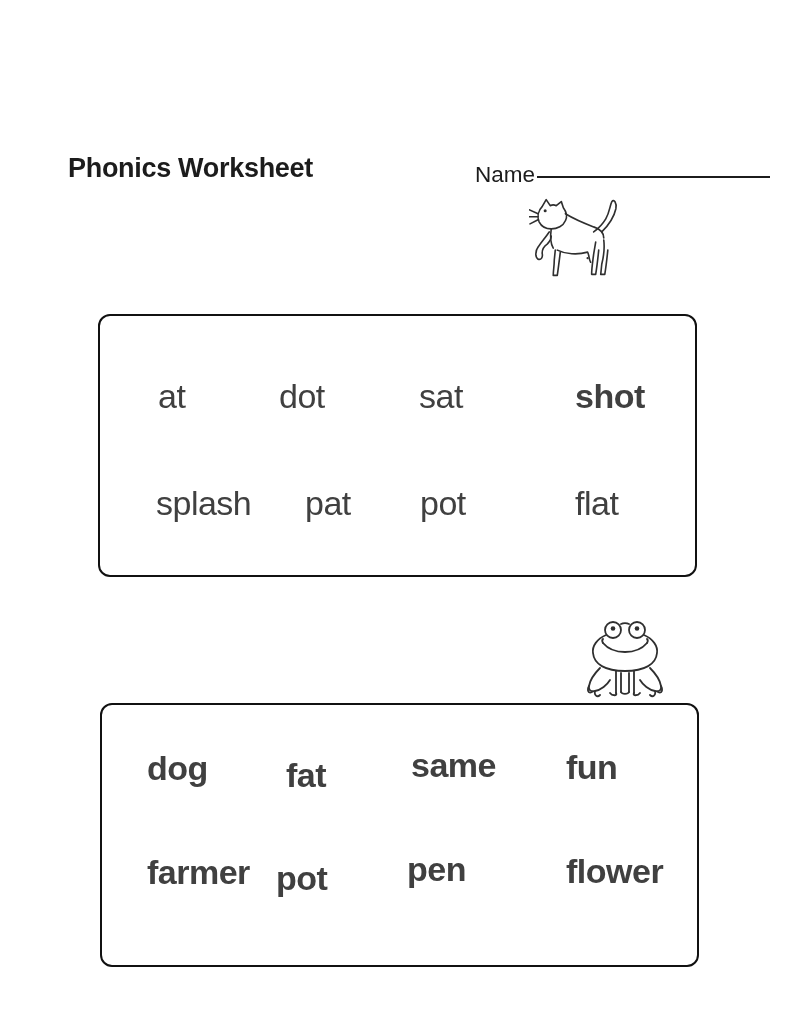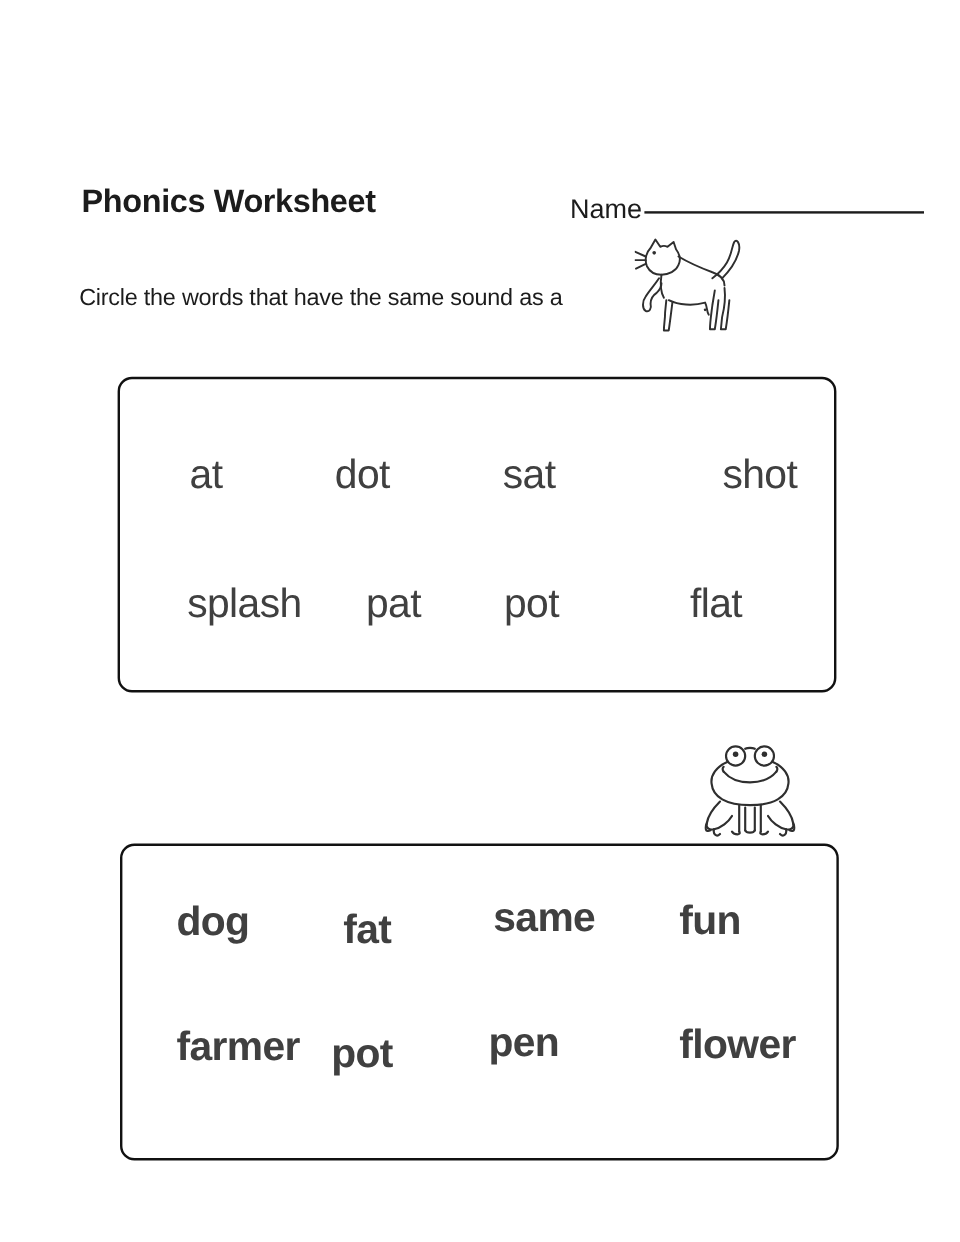--- a/index.html
+++ b/index.html
@@ -46,21 +46,20 @@
 </style>
 </head>
 <body>
 
 <div class="page">
 
   <h1 class="abs page-title" style="margin:0;">Phonics Worksheet</h1>
   <span class="abs name-label">Name</span>
   <div class="abs name-line"></div>
 
-  <p class="abs instruction one" style="margin:0;">Circle the words that have the same sound as a</p>
 
   <div class="abs" style="left:529px;top:197px;">
     <svg width="98" height="82" viewBox="0 0 97 80">
       <g class="sketch" stroke-width="1.6">
 
         <path d="M10,24 C8,19 9,13 13,9 L17,2 L21,8 C23,7 25,7 27,8 L32,4 L34,10 C37,14 38,19 36,23 C34,28 28,31 22,31 C16,31 12,28 10,24 Z"></path>
 
         <path d="M9,16 L0,12 M9,19 L0,19 M9,22 L1,26"></path>
 
         <path d="M36,16 C46,22 56,26 64,29 C70,31 74,35 74,40"></path>
@@ -80,21 +79,21 @@
       </g>
       <circle cx="16" cy="13" r="1.5" fill="#2f2f2f"></circle>
       <circle cx="58" cy="60" r="1.1" fill="#2f2f2f"></circle>
     </svg>
   </div>
 
   <div class="abs word-box one">
     <span class="word" style="left:58px;top:63px;">at</span>
     <span class="word" style="left:179px;top:63px;">dot</span>
     <span class="word" style="left:319px;top:63px;text-align:center;">sat</span>
-    <span class="word" style="left:502px;top:63px;">shot</span>
+    <span class="word" style="left:475px;top:63px;font-weight:bold;">shot</span>
     <span class="word" style="left:56px;top:170px;">splash</span>
     <span class="word" style="left:205px;top:170px;">pat</span>
     <span class="word" style="left:320px;top:170px;">pot</span>
     <span class="word" style="left:475px;top:170px;">flat</span>
   </div>
 
 
   <div class="abs" style="left:587px;top:620px;">
     <svg width="76" height="82" viewBox="0 0 76 82">
       <g class="sketch" stroke-width="1.8">

